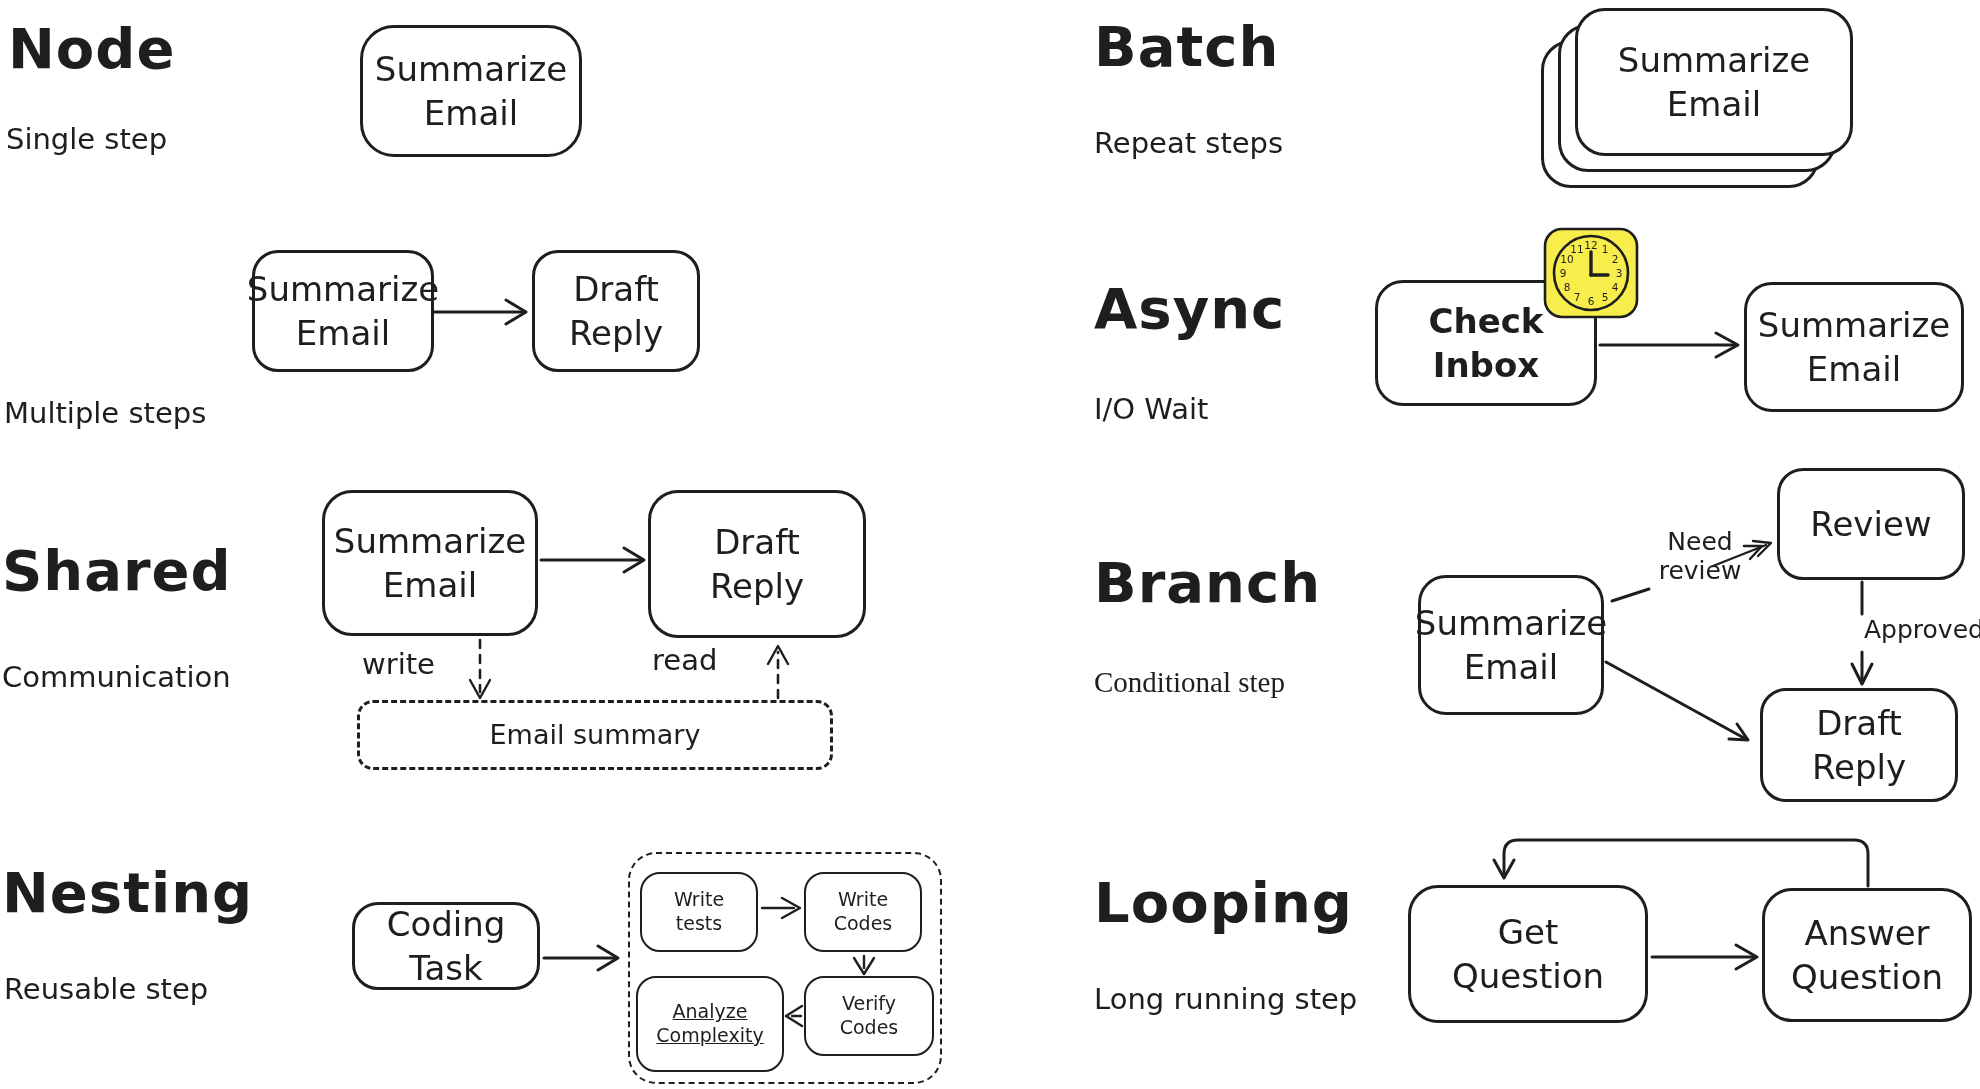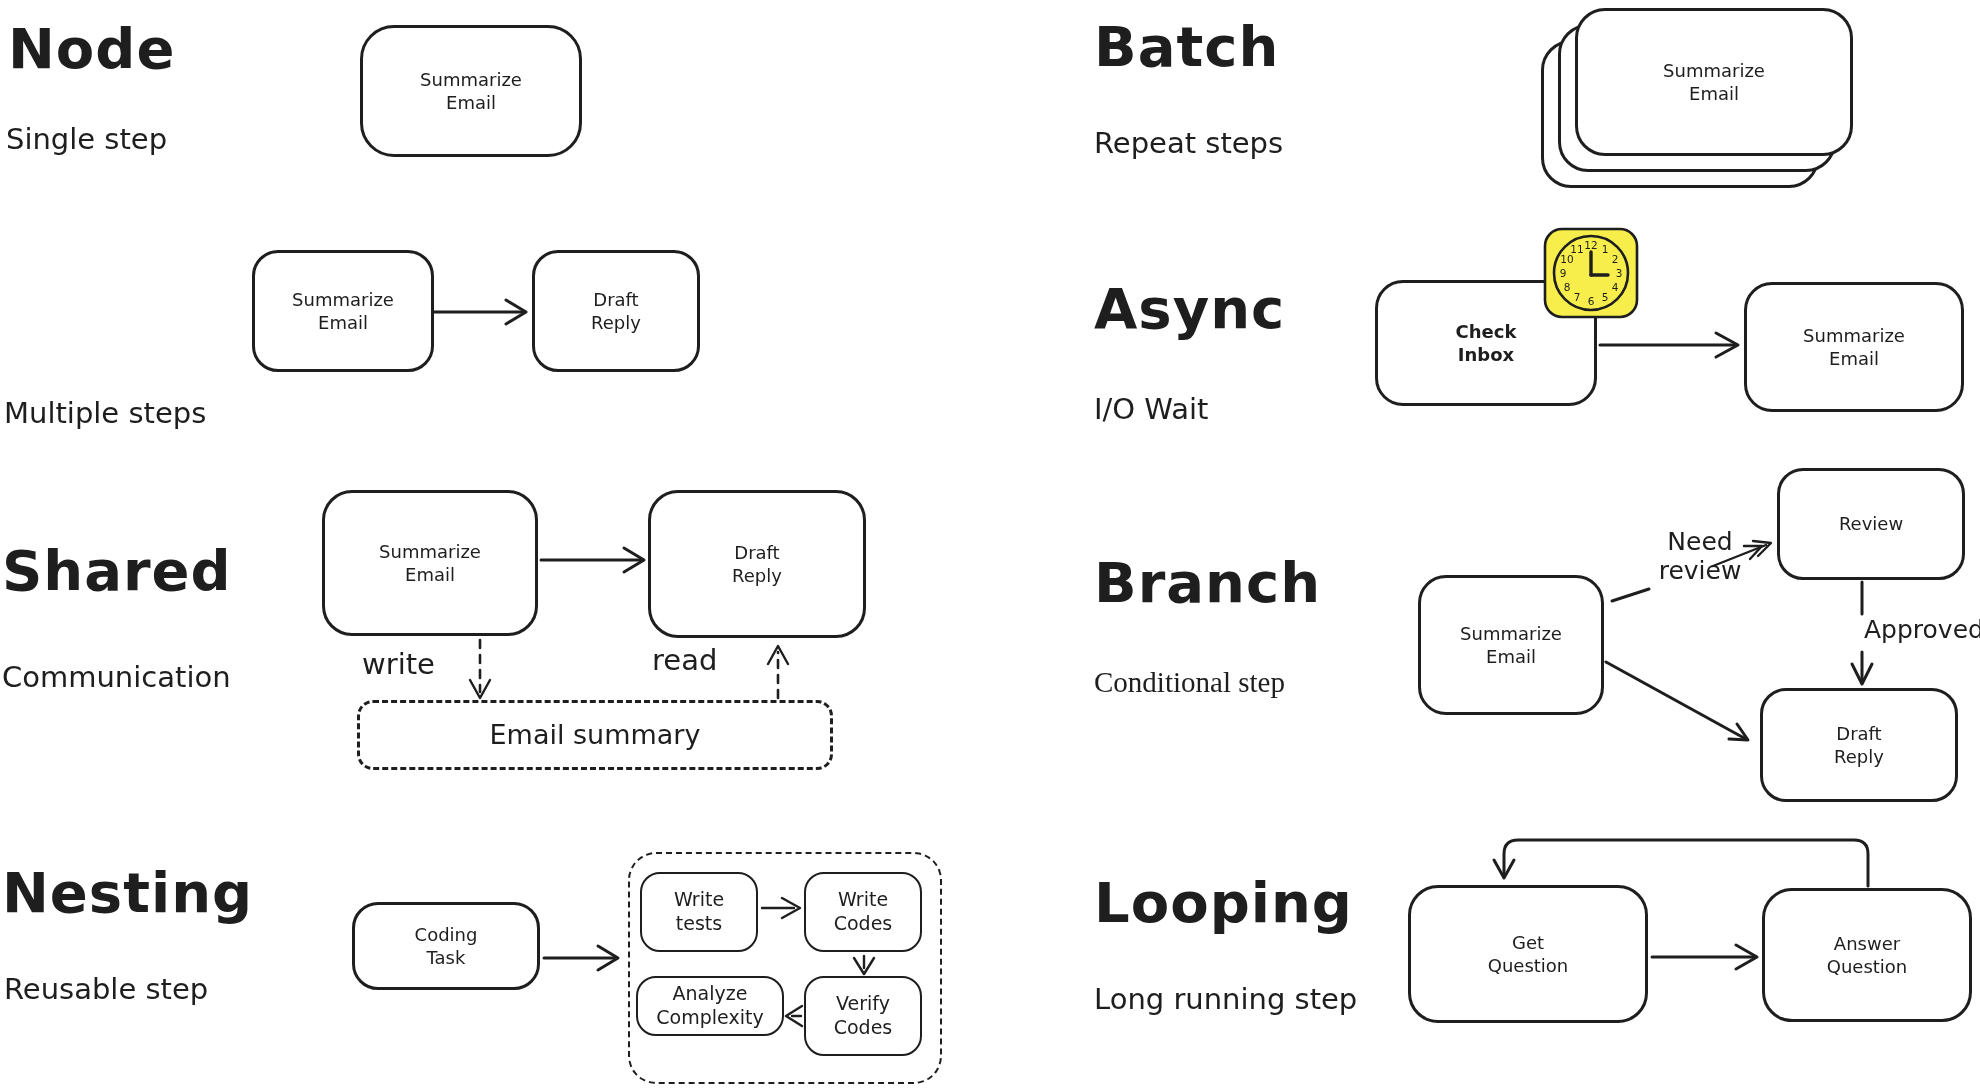--- a/index.html
+++ b/index.html
@@ -6,21 +6,21 @@
   * { margin:0; padding:0; box-sizing:border-box; }
   body { background:#fff; font-family:"DejaVu Sans", sans-serif; color:var(--ink); }
   #canvas { position:relative; width:1980px; height:1089px; background:var(--paper); overflow:hidden; }
 
   .t { position:absolute; font-size:56px; font-weight:bold; letter-spacing:1px; color:var(--ink); white-space:nowrap; }
   .s { position:absolute; font-size:29px; color:var(--ink); white-space:nowrap; }
   .lbl { position:absolute; font-size:27px; color:var(--ink); white-space:pre-line; text-align:center; line-height:1.15; }
 
   .shape { position:absolute; background:var(--paper); border:3px solid var(--ink);
            display:flex; align-items:center; justify-content:center; text-align:center;
-           font-size:18px; line-height:1.3; white-space:pre-line; z-index:2; color:var(--ink); }
+           font-size:34px; line-height:1.3; white-space:pre-line; z-index:2; color:var(--ink); }
   .shape.dashedbox { border-style:dashed; }
   .shape.small { font-size:19px; line-height:1.25; }
   .container-dashed { position:absolute; border:2.5px dashed var(--ink); background:transparent; z-index:1; }
 
   svg.arrows { position:absolute; left:0; top:0; width:1980px; height:1089px; z-index:4; pointer-events:none; }
   svg.arrows path { fill:none; stroke:var(--ink); stroke-width:3; stroke-linecap:round; stroke-linejoin:round; }
   svg.arrows path.dash { stroke-dasharray:8 7; stroke-width:2.6; }
   svg.arrows path.thin { stroke-width:2.4; }
 
   svg.clock { position:absolute; z-index:5; }
@@ -57,23 +57,23 @@
 
   <div class="t" style="left:2px; top:860px;">Nesting</div>
   <div class="s" style="left:4px; top:972px;">Reusable step</div>
   <div class="shape" style="left:352px; top:902px; width:188px; height:88px; border-radius:26px;">Coding
 Task</div>
   <div class="container-dashed" style="left:628px; top:852px; width:314px; height:232px; border-radius:28px;"></div>
   <div class="shape small" style="left:640px; top:872px; width:118px; height:80px; border-radius:20px; border-width:2.4px;">Write
 tests</div>
   <div class="shape small" style="left:804px; top:872px; width:118px; height:80px; border-radius:20px; border-width:2.4px;">Write
 Codes</div>
-  <div class="shape small" style="left:636px; top:976px; width:148px; height:60px; border-radius:20px; border-width:2.4px;">Analyze
+  <div class="shape small" style="left:636px; top:976px; width:148px; height:96px; border-radius:20px; border-width:2.4px;text-decoration:underline;">Analyze
 Complexity</div>
-  <div class="shape small" style="left:804px; top:976px; width:118px; height:80px; border-radius:20px; border-width:2.4px;">Verify
+  <div class="shape small" style="left:804px; top:976px; width:130px; height:80px; border-radius:20px; border-width:2.4px;">Verify
 Codes</div>
 
   <div class="t" style="left:1094px; top:14px;">Batch</div>
   <div class="s" style="left:1094px; top:126px;">Repeat steps</div>
   <div class="shape" style="left:1541px; top:40px; width:278px; height:148px; border-radius:30px;"></div>
   <div class="shape" style="left:1558px; top:24px; width:278px; height:148px; border-radius:30px;"></div>
   <div class="shape" style="left:1575px; top:8px; width:278px; height:148px; border-radius:30px;">Summarize
 Email</div>
 
   <div class="t" style="left:1094px; top:276px;">Async</div>

